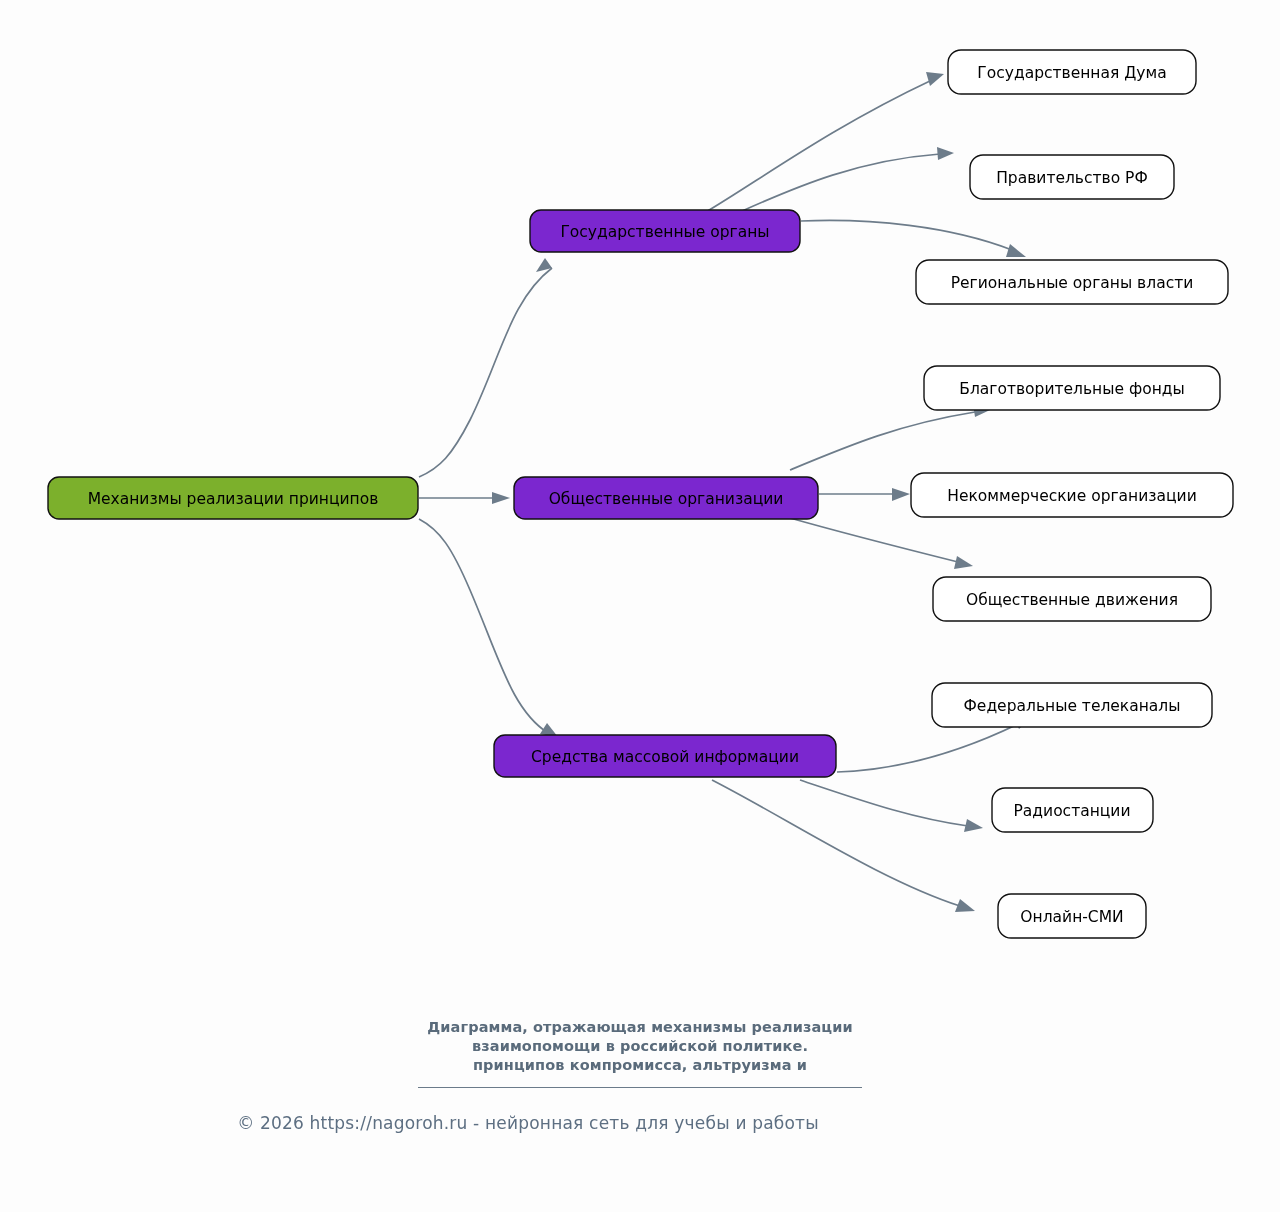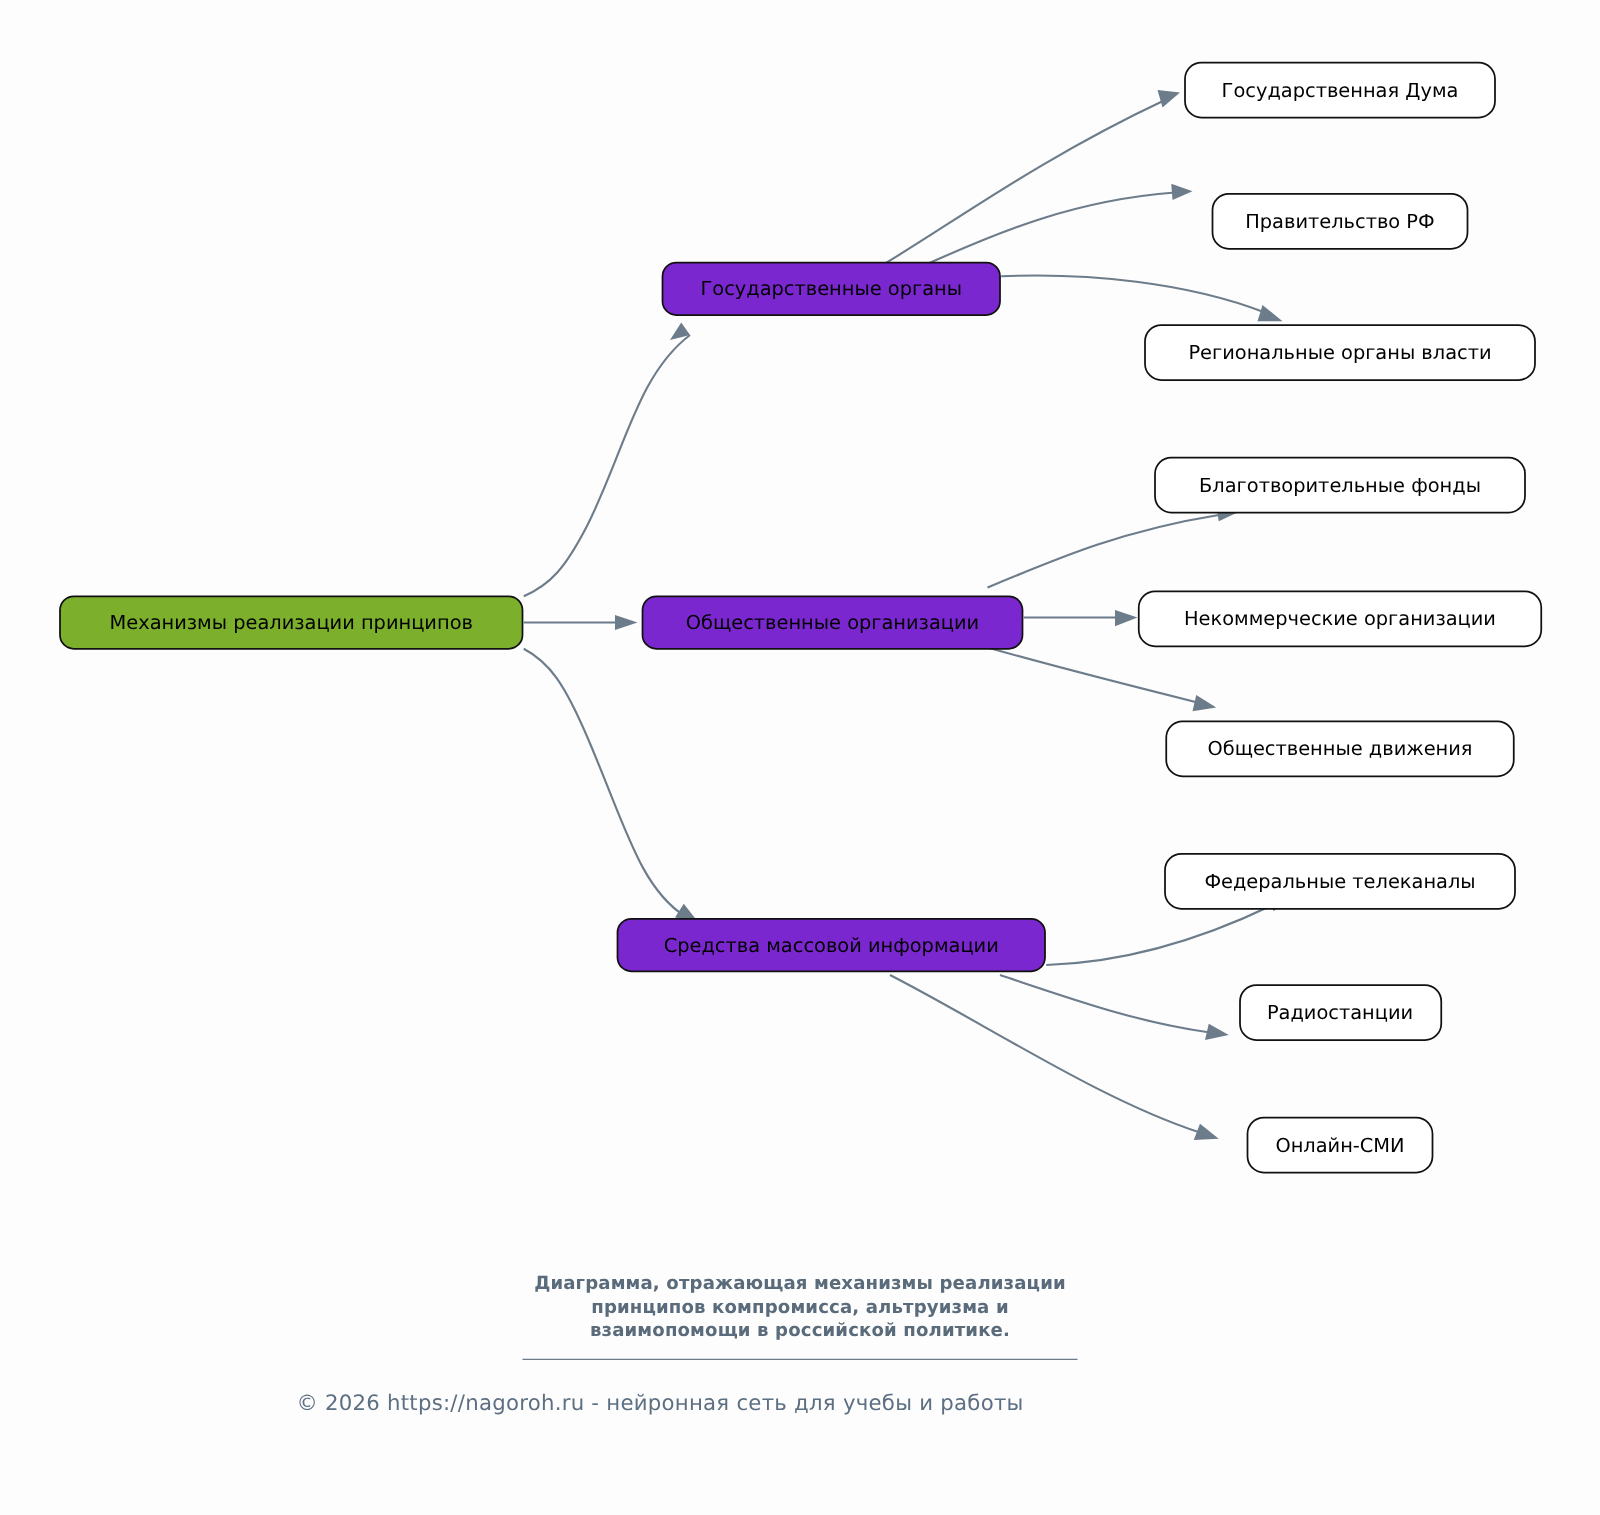--- a/index.html
+++ b/index.html
@@ -206,21 +206,21 @@
 
     <g>
       <rect class="node-leaf-rect" x="998" y="894" width="148" height="44" rx="13" ry="13"></rect>
       <text class="node-text" x="1072" y="917">Онлайн-СМИ</text>
     </g>
 
   </svg>
 
   <div class="caption-block">
     <div class="caption-line">Диаграмма, отражающая механизмы реализации</div>
+    <div class="caption-line">взаимопомощи в российской политике.</div>
     <div class="caption-line">принципов компромисса, альтруизма и</div>
-    <div class="caption-line">взаимопомощи в российской политике.</div>
     <div class="caption-divider"></div>
   </div>
 
   <div class="footer-block">
     <div class="footer-text">© 2026 https://nagoroh.ru - нейронная сеть для учебы и работы</div>
   </div>
 </div>
 
 </body></html>

